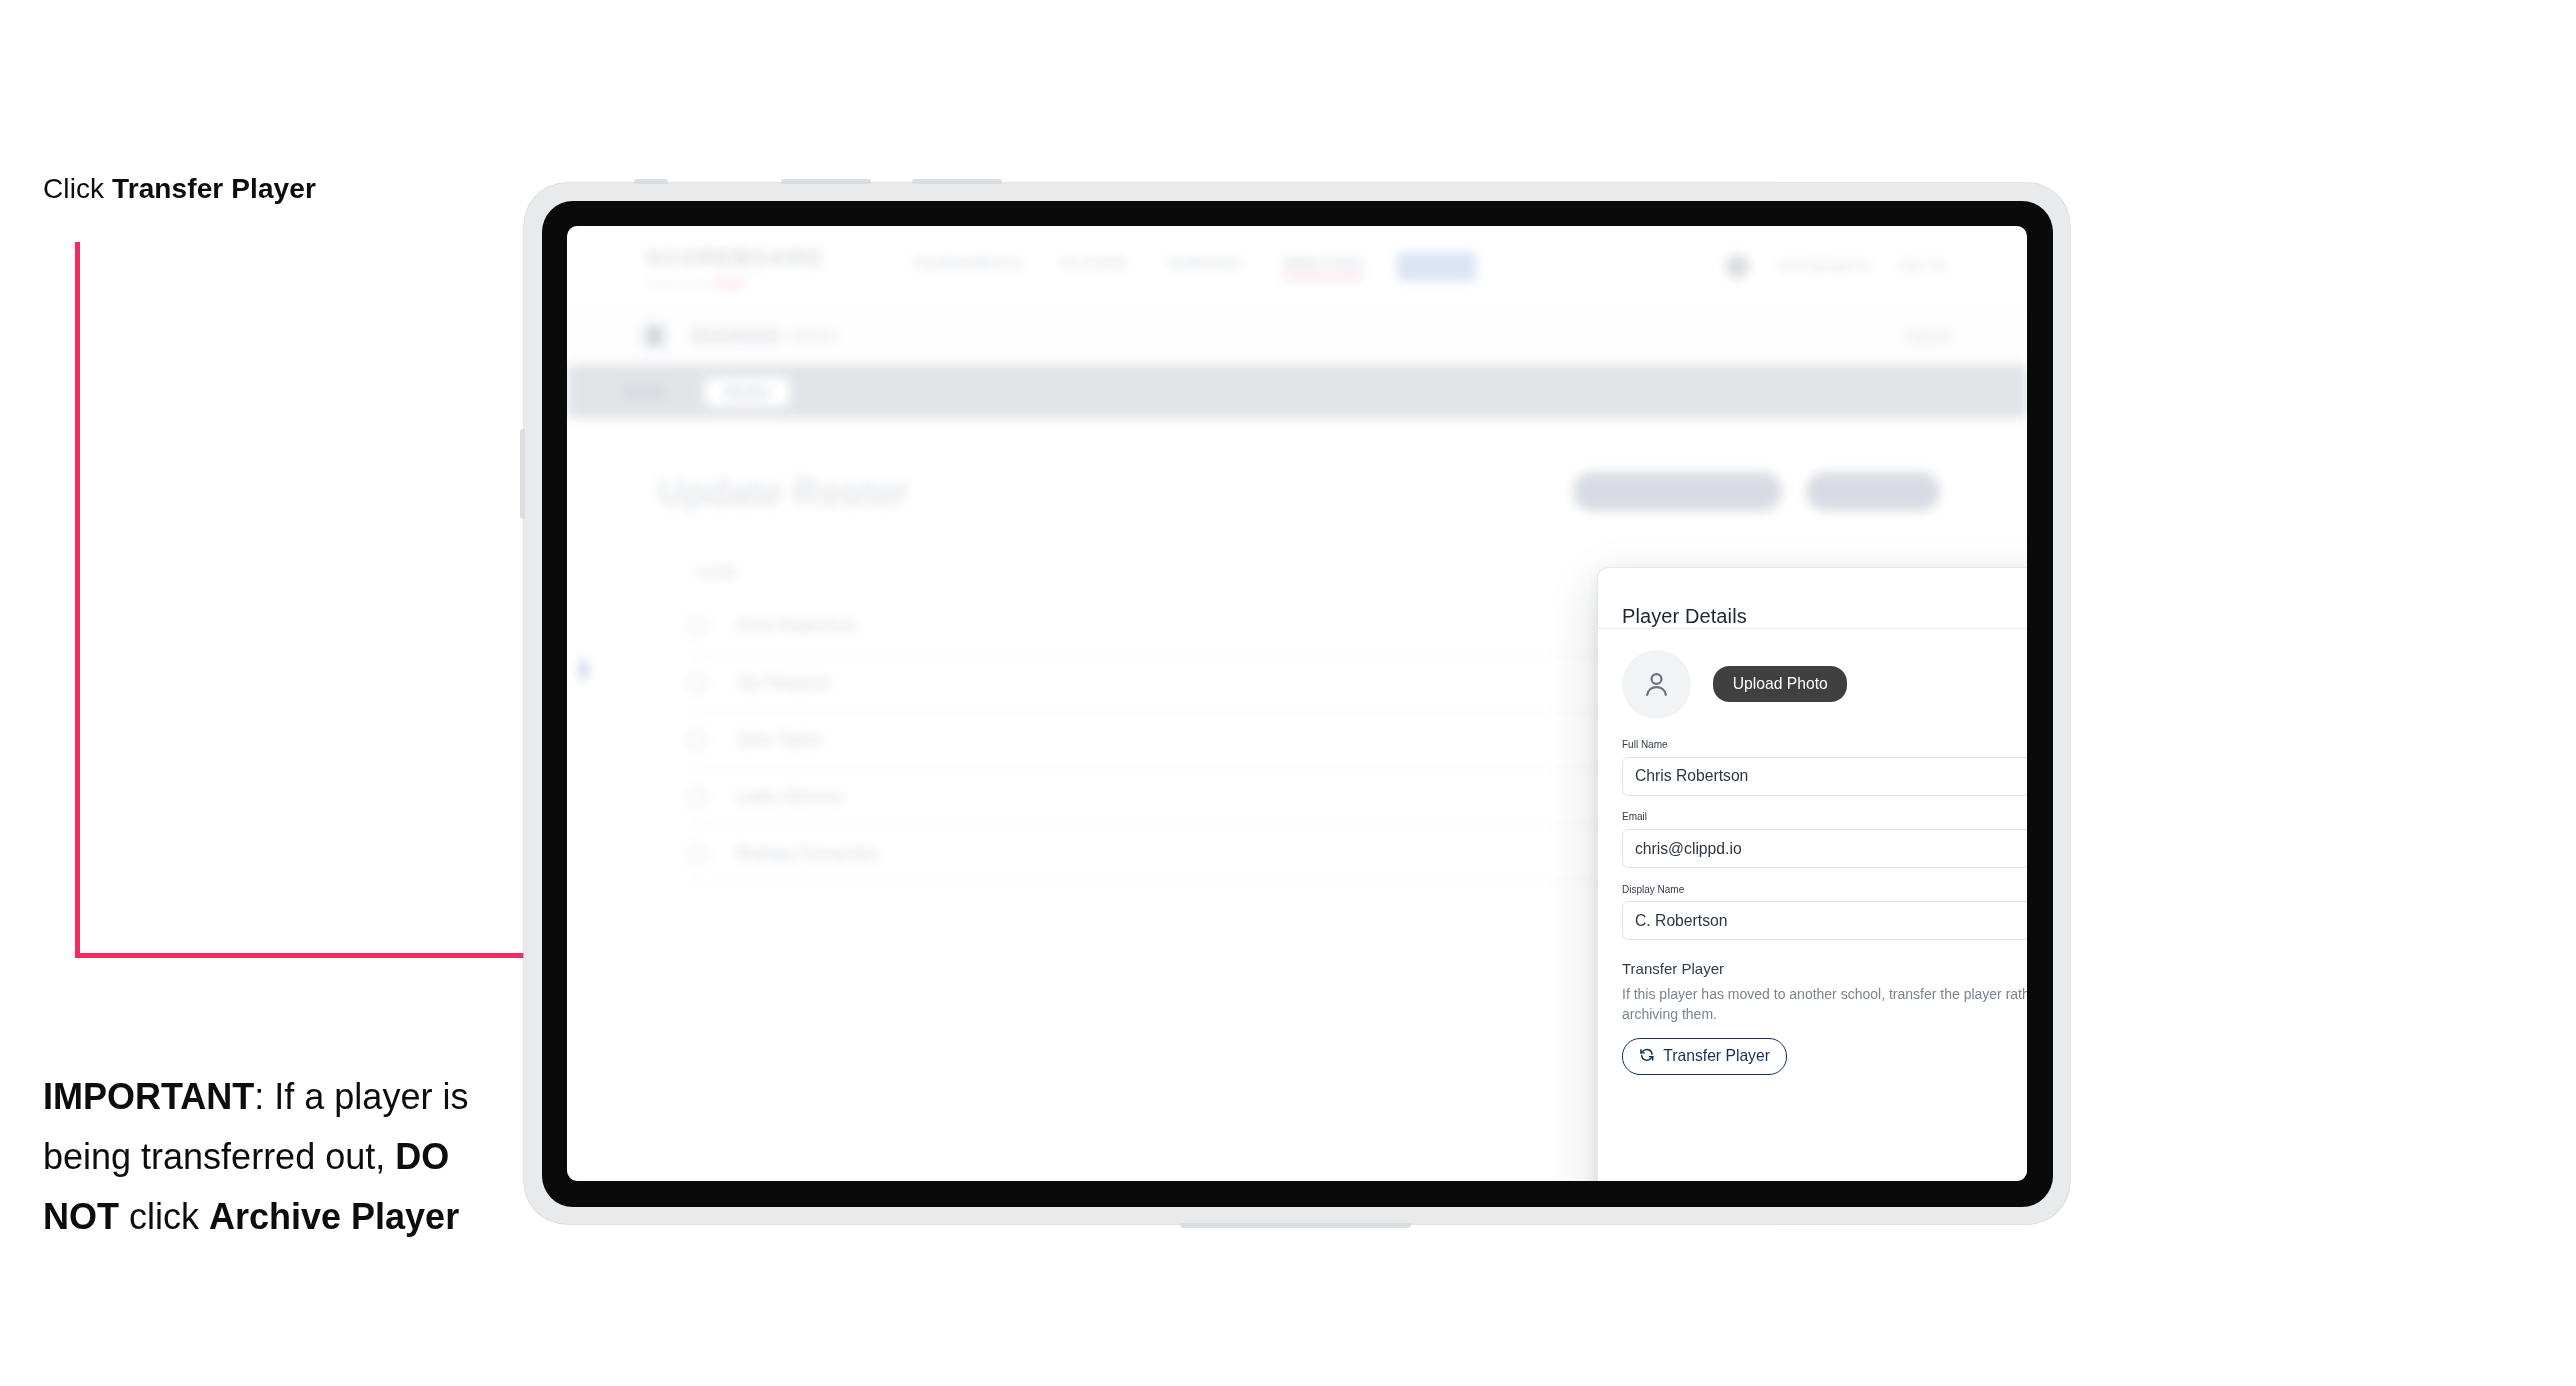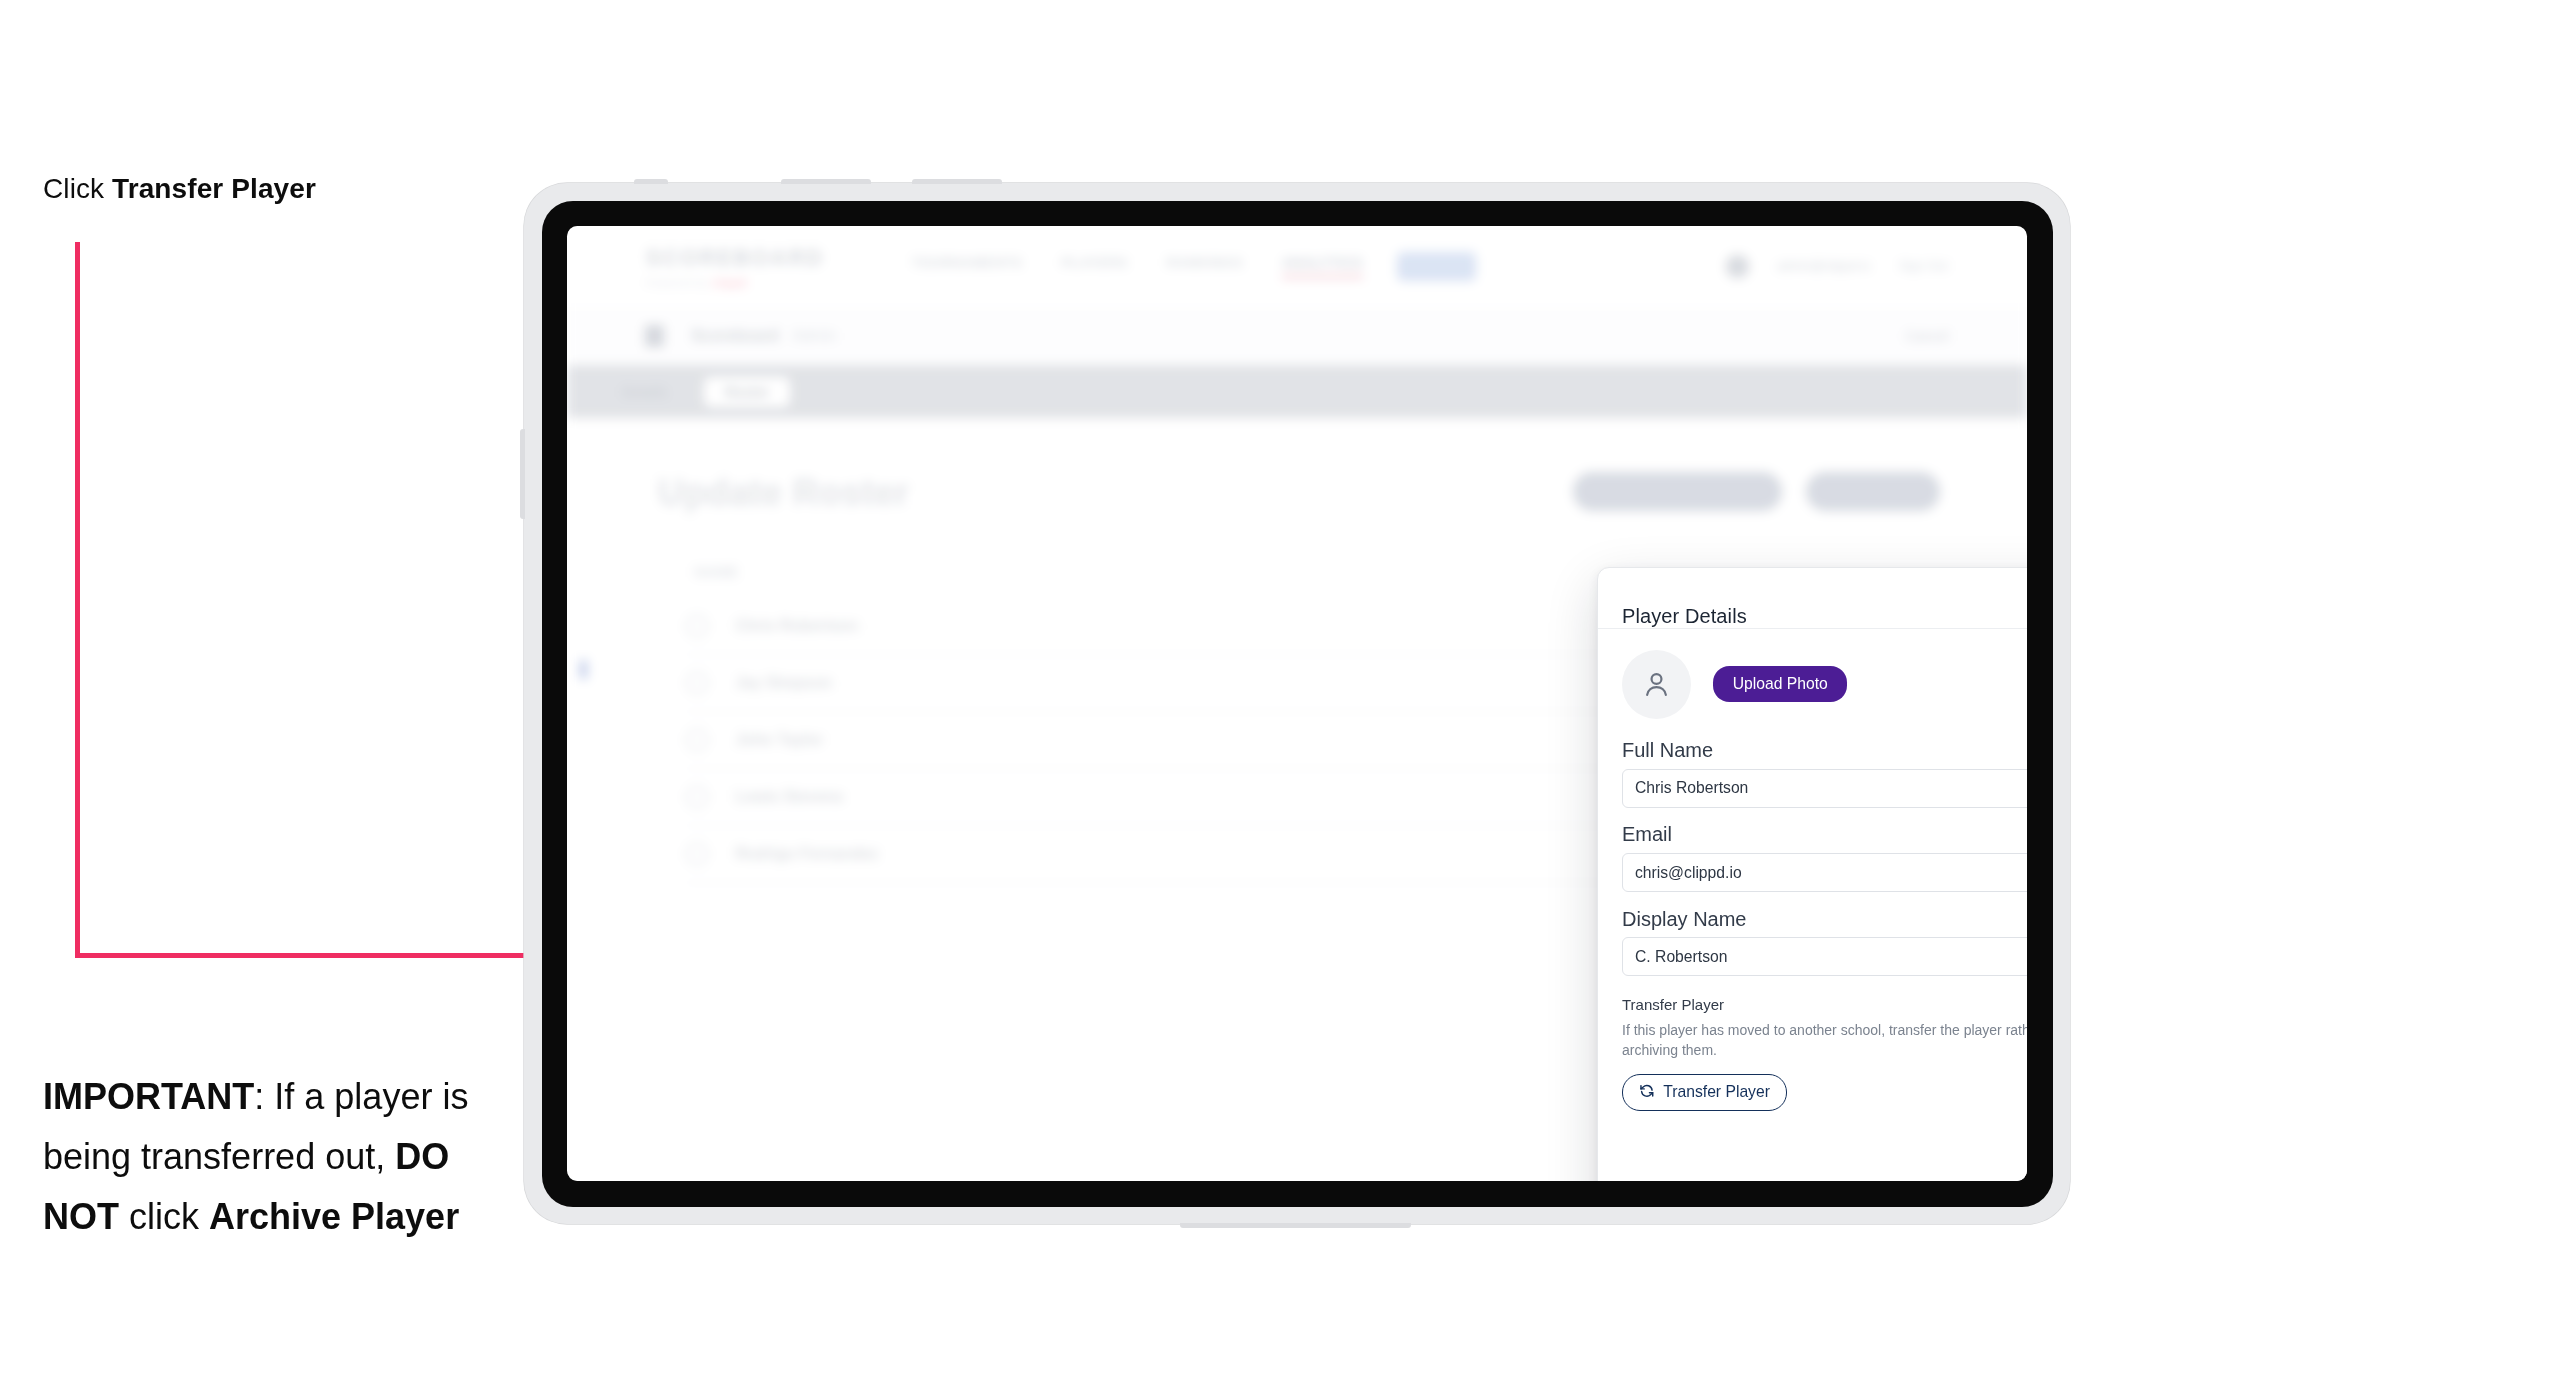--- a/index.html
+++ b/index.html
@@ -178,28 +178,28 @@
 
   .modal-scroll { padding: 0 24px; }
 
   .photo-row { display: flex; align-items: center; height: 110px; }
   .avatar-lg {
     width: 69px; height: 69px; border-radius: 50%; background: #f2f3f5;
     display: flex; align-items: center; justify-content: center;
   }
   .avatar-lg svg { width: 33px; height: 33px; }
   .upload-btn {
-    margin-left: 22.4px; background: #4c1d95; color: #fff;
+    margin-left: 22.4px; background: #404040; color: #fff;
     font-size: 15.7px; border: none; border-radius: 16.4px;
     padding: 9px 19.4px; cursor: pointer; font-family: inherit;
   }
 
   .field { margin-bottom: 15.7px; }
   .field-label {
-    font-size: 20px; color: #323b49; margin-bottom: 6.7px; display: block; font-weight: 400;
+    font-size: 10px; color: #323b49; margin-bottom: 6.7px; display: block; font-weight: 400;
   }
   .field-input {
     width: 100%; height: 39px; border: 0.7px solid #dfe2e7; border-radius: 6px;
     font-size: 15.7px; color: #2d3643; padding: 0 12px;
     font-family: inherit; background: #fff; outline: none;
   }
   .select-wrap { position: relative; }
 
   .transfer-block { padding-top: 3.7px; padding-bottom: 19.4px; }
   .transfer-title { font-size: 15px; color: #323b49; margin-bottom: 7.5px; }

